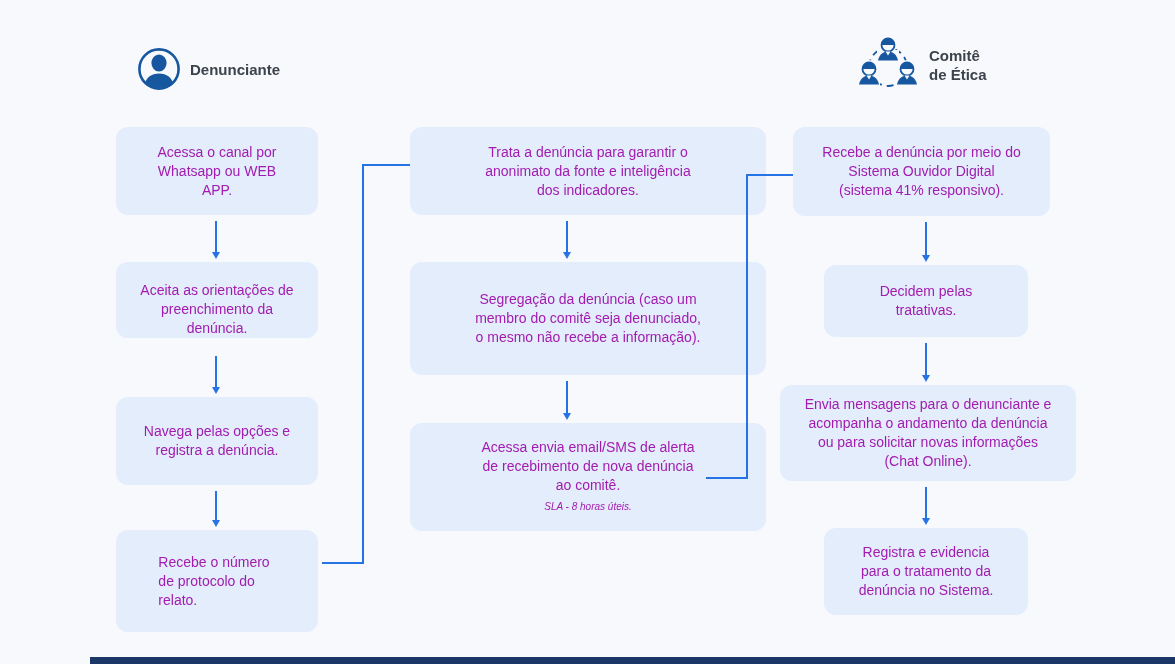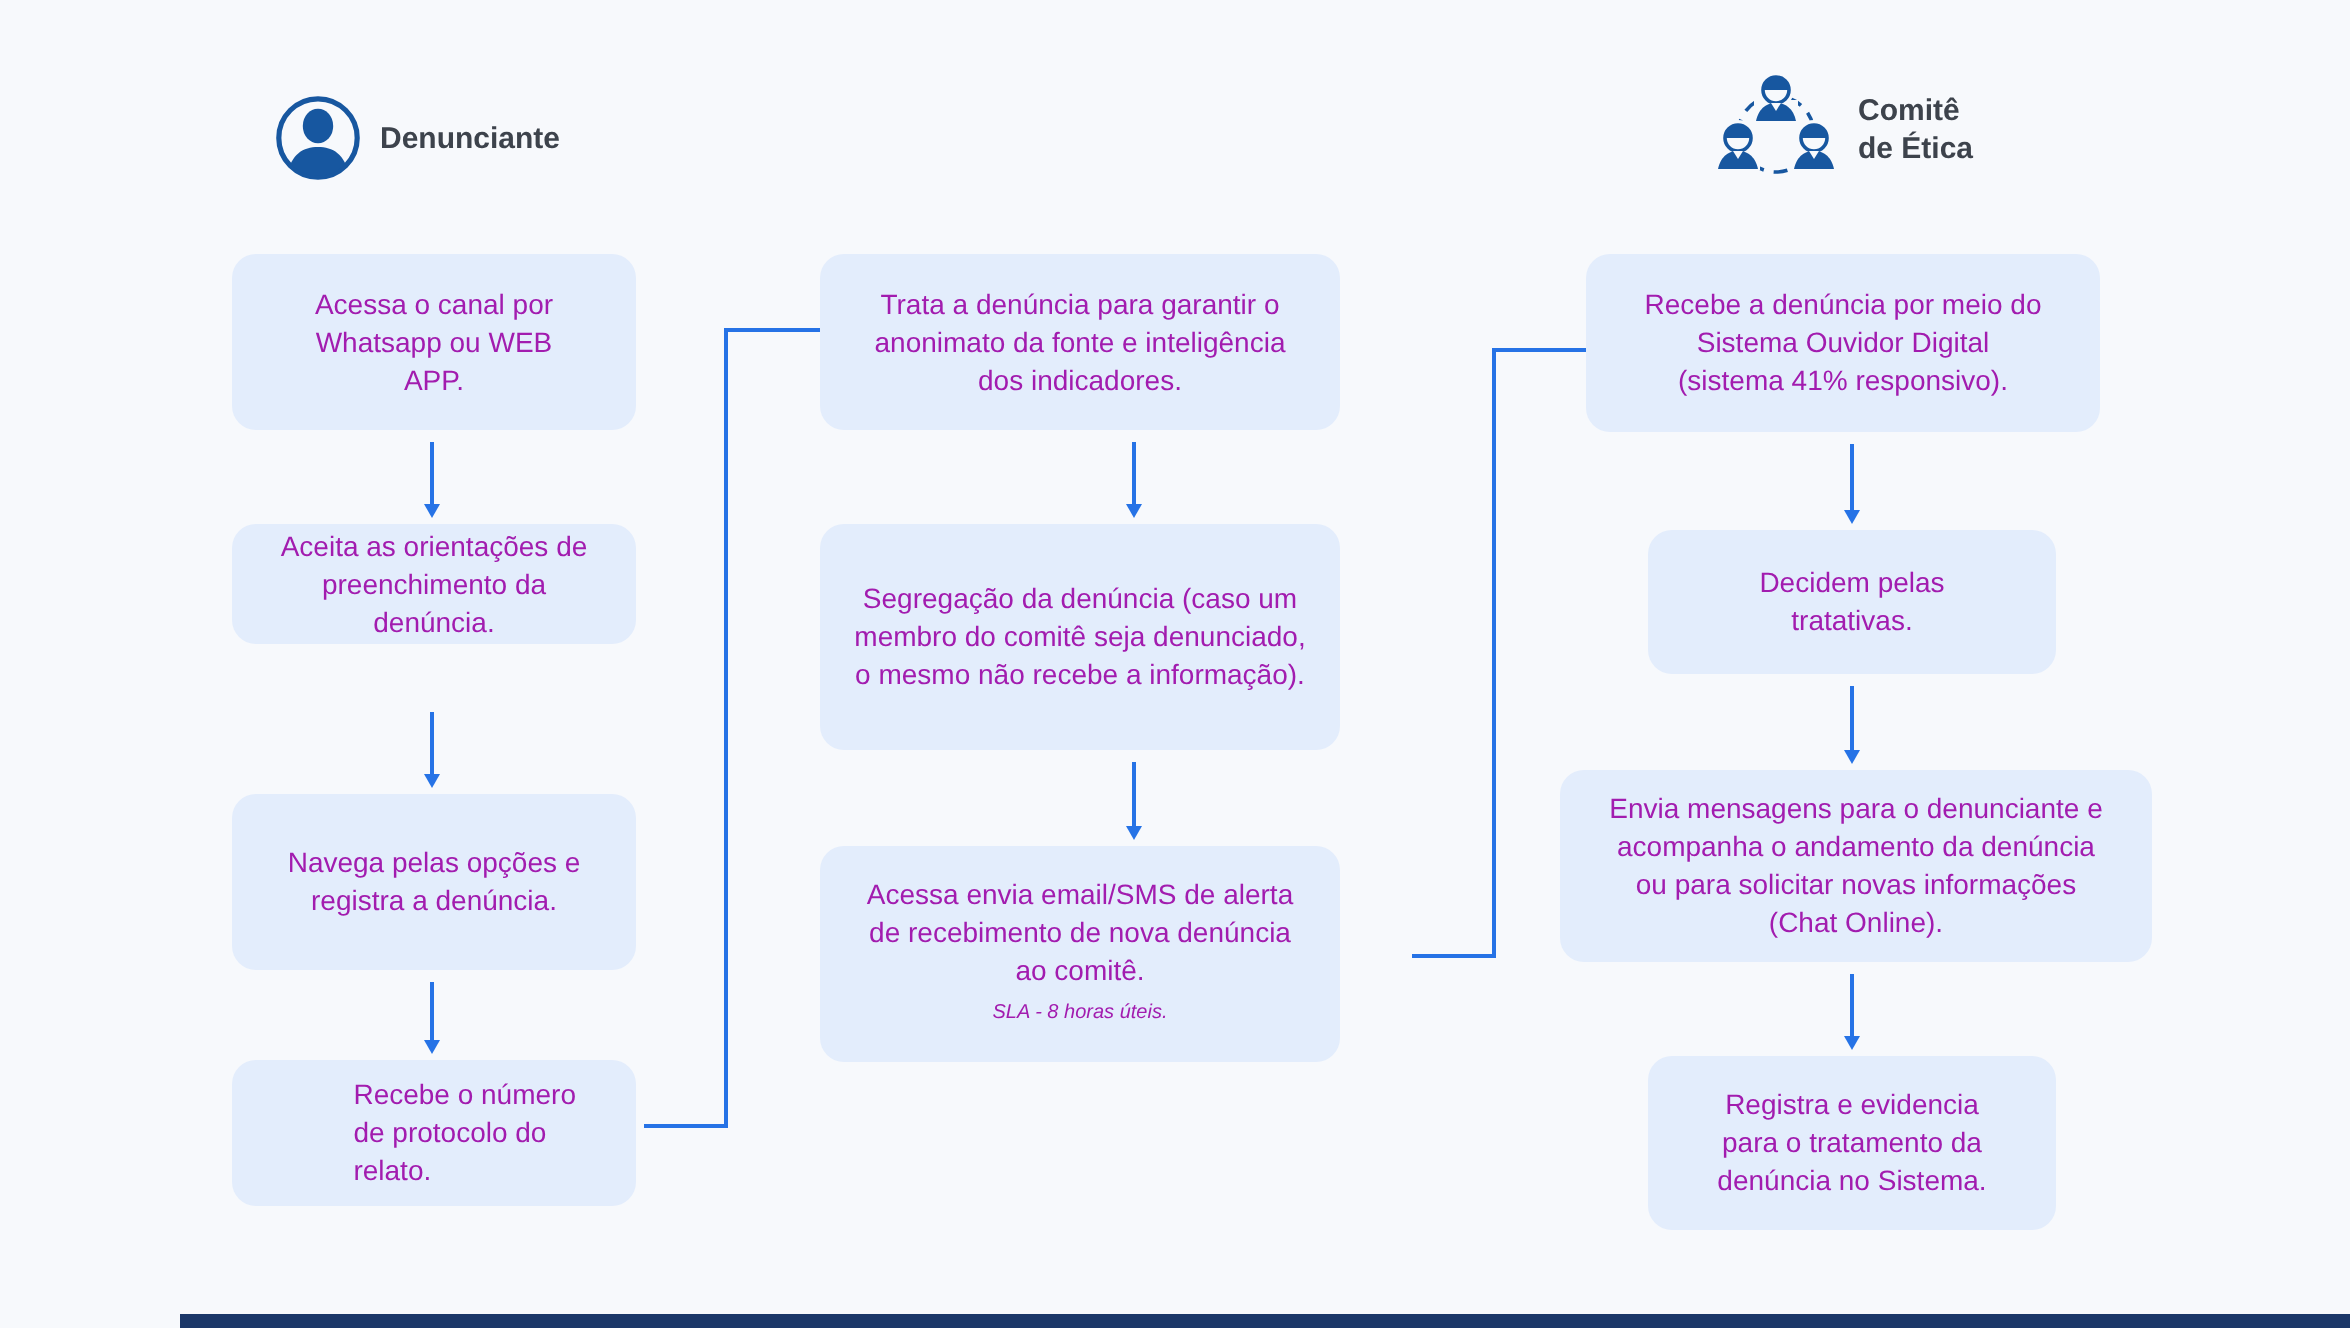--- a/index.html
+++ b/index.html
@@ -45,24 +45,24 @@
     color: #a21caf;
     font-size: 14px;
     line-height: 19px;
     text-align: center;
     box-sizing: border-box;
   }
   .step-text, .sla-note { white-space: pre-line; }
   .sla-note { font-style: italic; font-size: 10px; margin-top: 2px; }
   .c1 { left: 116px; width: 202px; }
   #b11 { top: 127px; height: 88px; }
-  #b12 { top: 262px; height: 60px; }
+  #b12 { top: 262px; height: 76px; justify-content: flex-end; }
   #b13 { top: 397px; height: 88px; }
-  #b14 { top: 530px; height: 73px; align-items: flex-end; text-align: left; padding-left: 24px; padding-right: 30px; }
-  .c2 { left: 410px; width: 260px; }
+  #b14 { top: 530px; height: 102px; align-items: center; text-align: left; padding-left: 24px; padding-right: 30px; }
+  .c2 { left: 410px; width: 356px; }
   #b21 { top: 127px; height: 88px; }
   #b22 { top: 262px; height: 113px; }
   #b23 { top: 423px; height: 108px; }
   #b31 { left: 793px; width: 257px; top: 127px; height: 89px; }
   #b32 { left: 824px; width: 204px; top: 265px; height: 72px; }
   #b33 { left: 780px; width: 296px; top: 385px; height: 96px; }
   #b34 { left: 824px; width: 204px; top: 528px; height: 87px; }
   
   .varrow {
     position: absolute;

